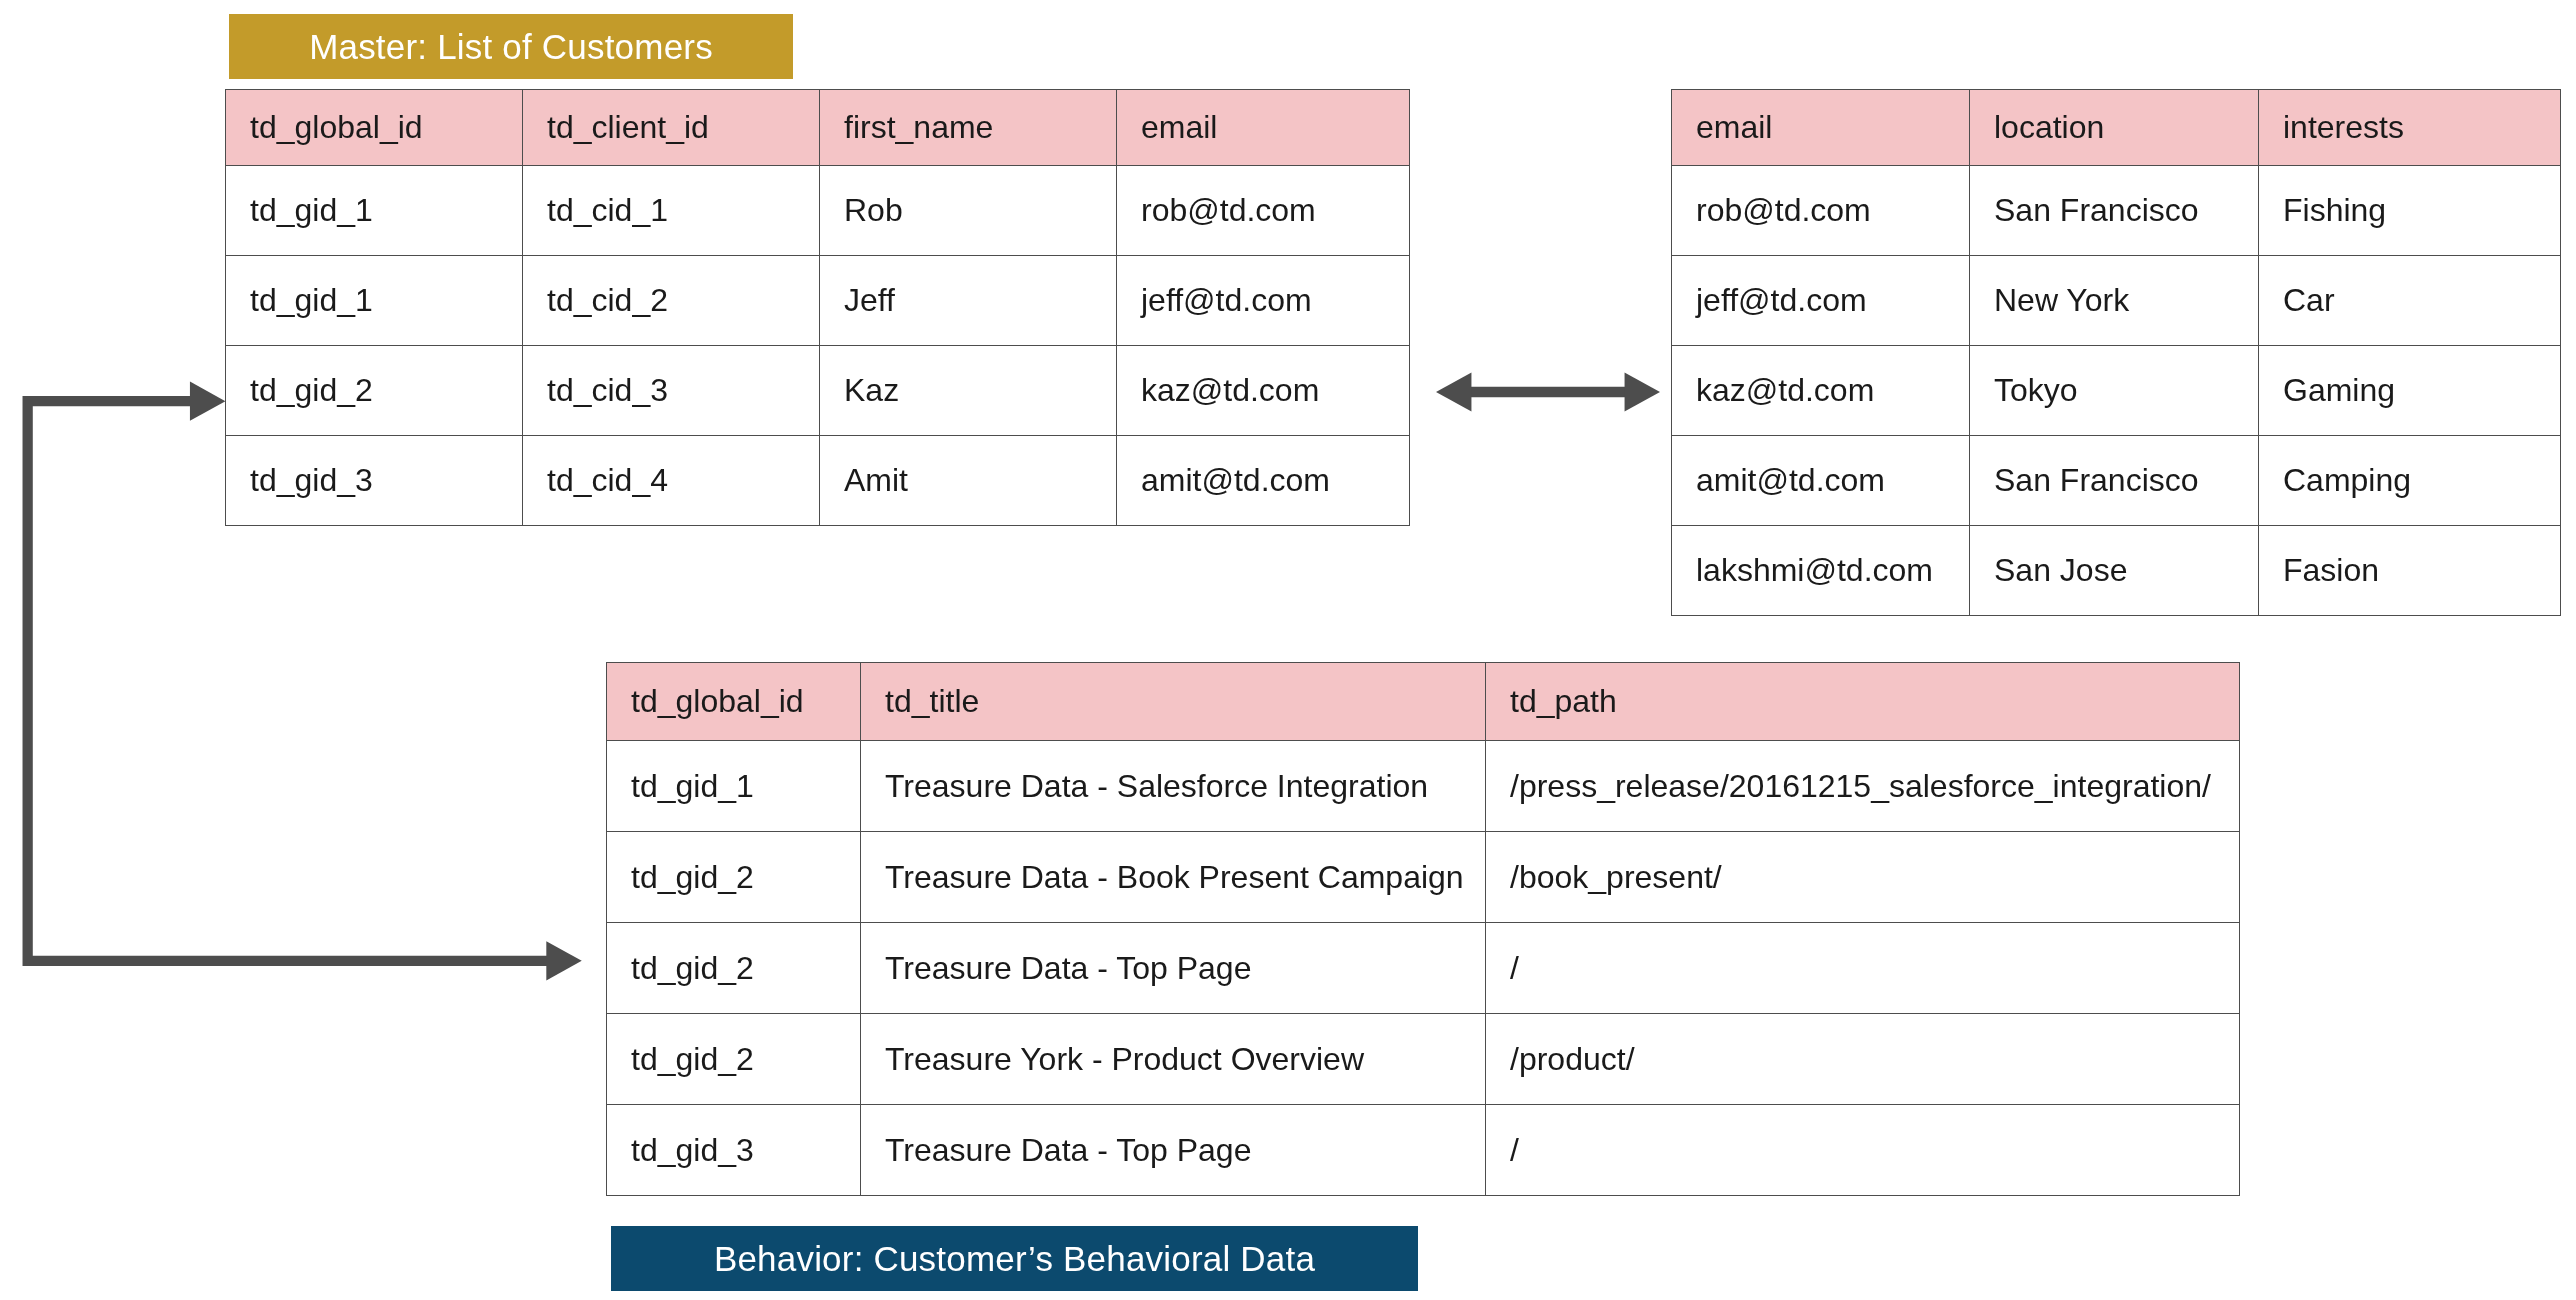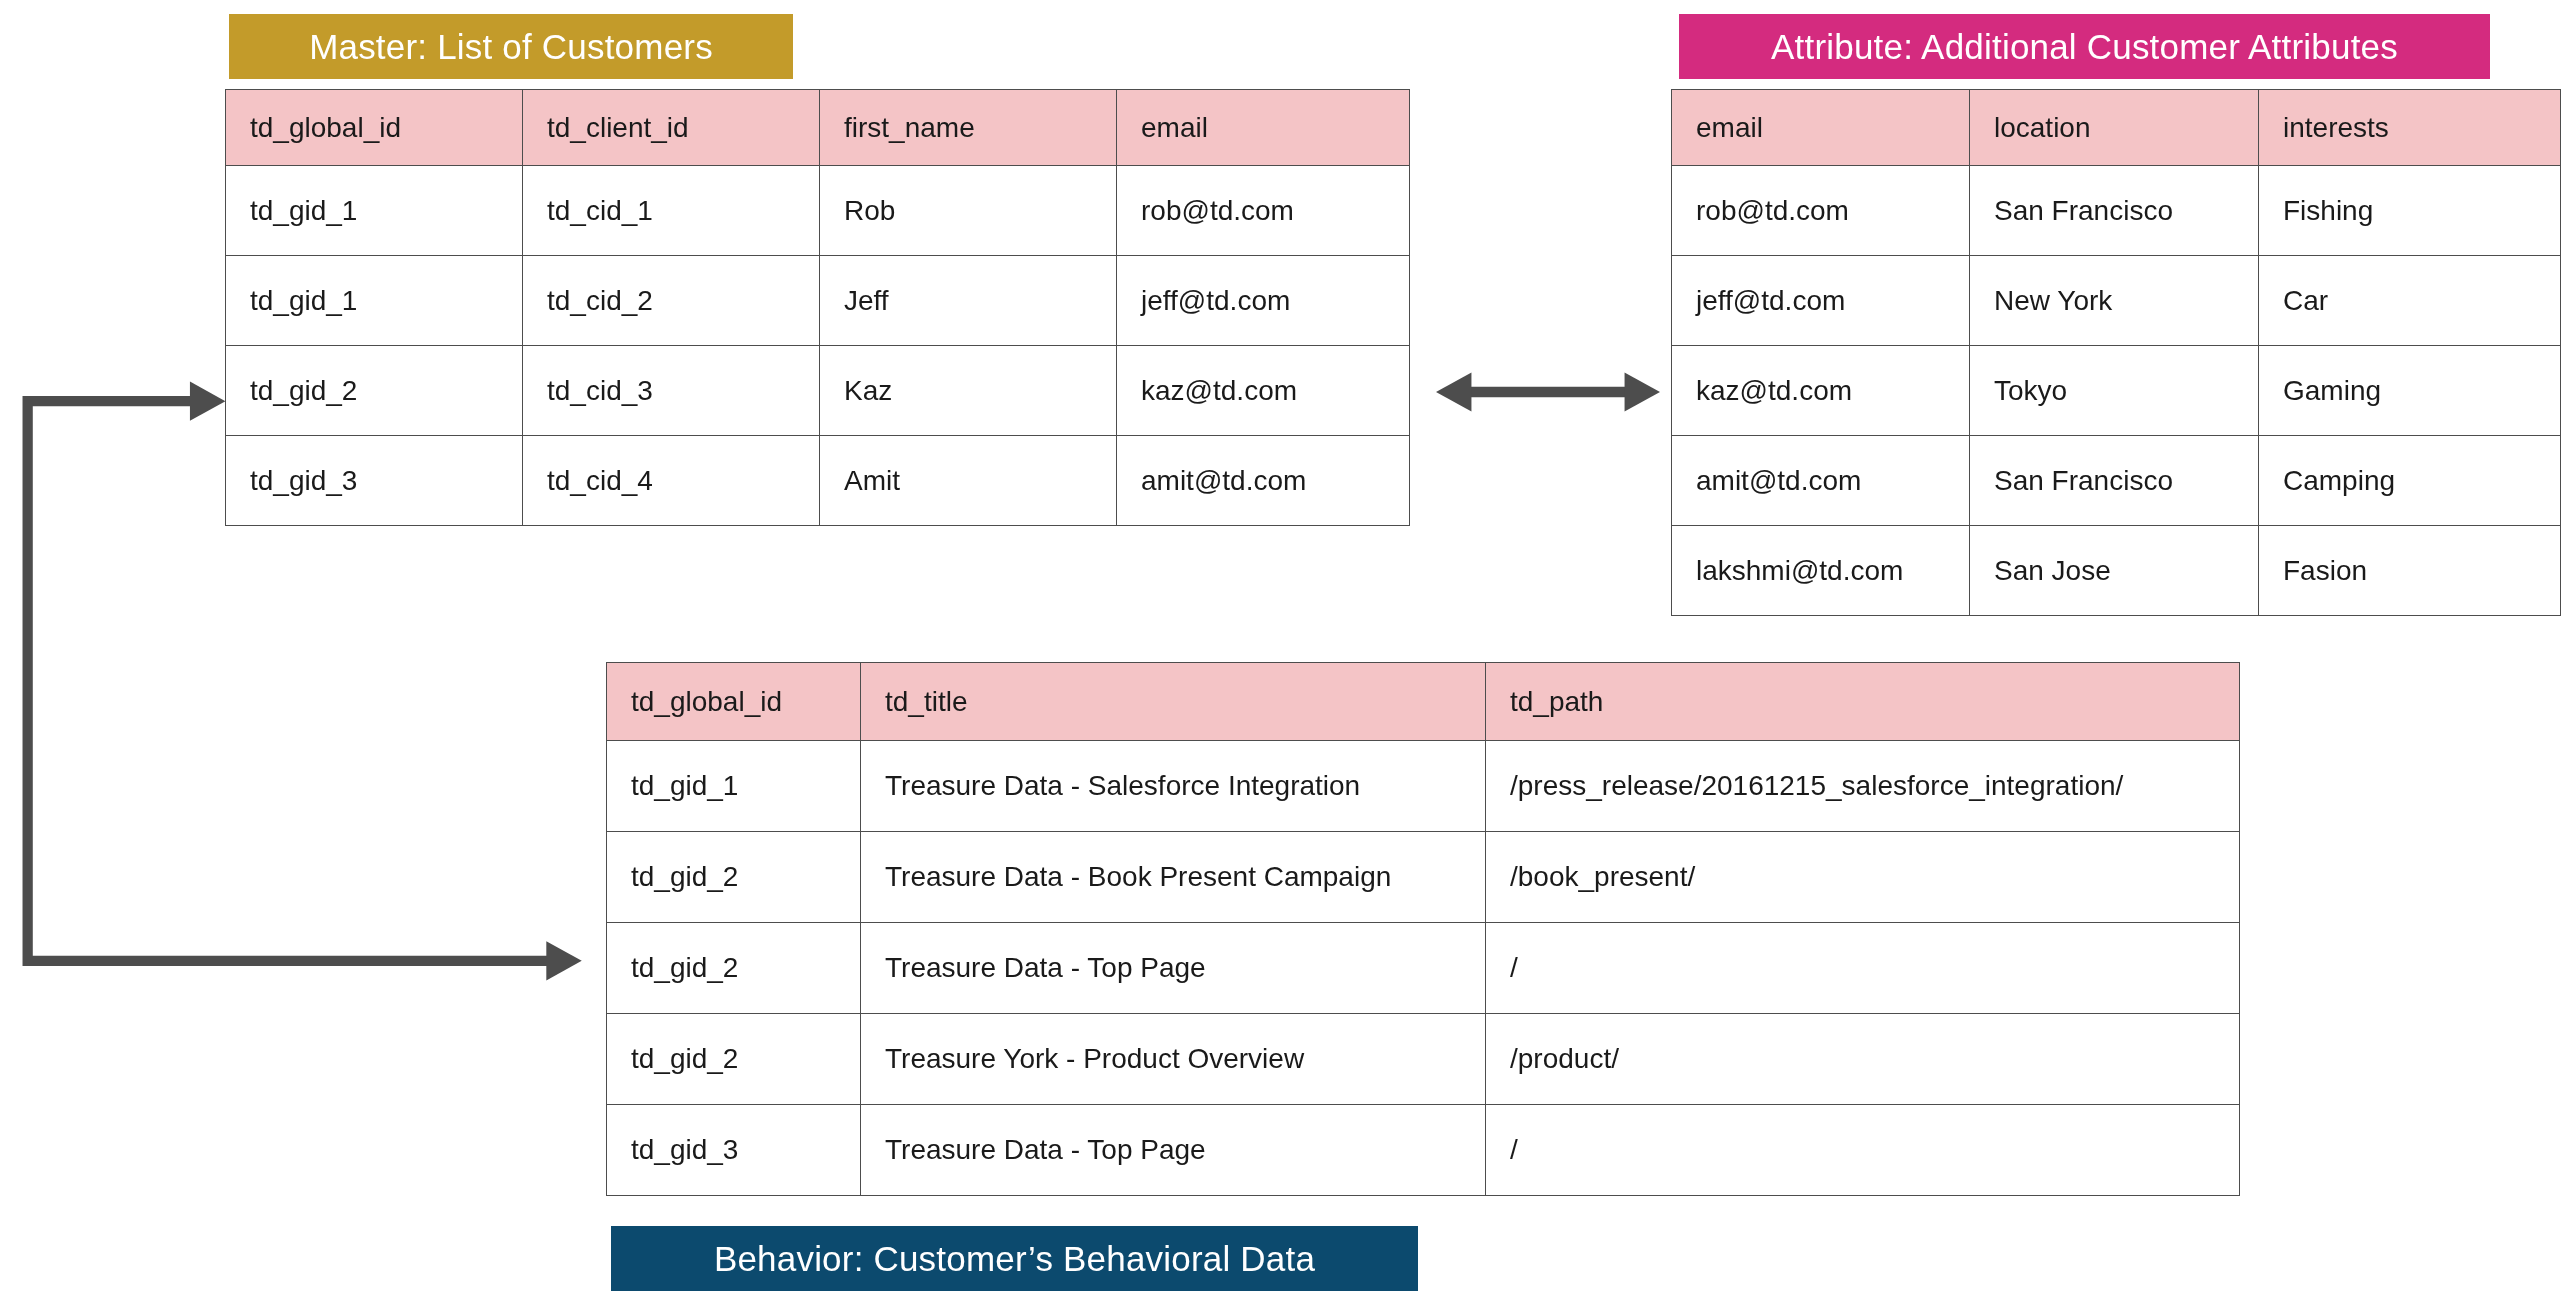--- a/index.html
+++ b/index.html
@@ -54,21 +54,21 @@
   .tbl {
     position: absolute;
     border-collapse: collapse;
     table-layout: fixed;
     background: #ffffff;
   }
   .tbl th, .tbl td {
     border: 1.9px solid #4d4d4d;
     text-align: left;
     font-weight: normal;
-    font-size: 28px;
+    font-size: 32px;
     color: #1a1a1a;
     padding: 0 24px;
     height: 90px;
     box-sizing: border-box;
     overflow: hidden;
     white-space: nowrap;
   }
   .tbl thead th {
     background: #f4c4c6;
     height: 76px;
@@ -103,21 +103,20 @@
   #double-arrow { left: 1436px; top: 364px; width: 224px; height: 56px; }
   #branch-arrow { left: 9.3px; top: 373px; width: 597px; height: 616px; }
 </style>
 </head>
 <body>
 
 <div class="canvas">
 
   <div class="label-chip" id="master-label">Master: List of Customers</div>
 
-  <div class="label-chip" id="attribute-label">Attribute: Additional Customer Attributes</div>
 
   <div class="label-chip" id="behavior-label">Behavior: Customer’s Behavioral Data</div>
 
   <table class="tbl" id="master-table">
     <colgroup>
         <col class="c0">
         <col class="c1">
         <col class="c2">
         <col class="c3">
       </colgroup>

